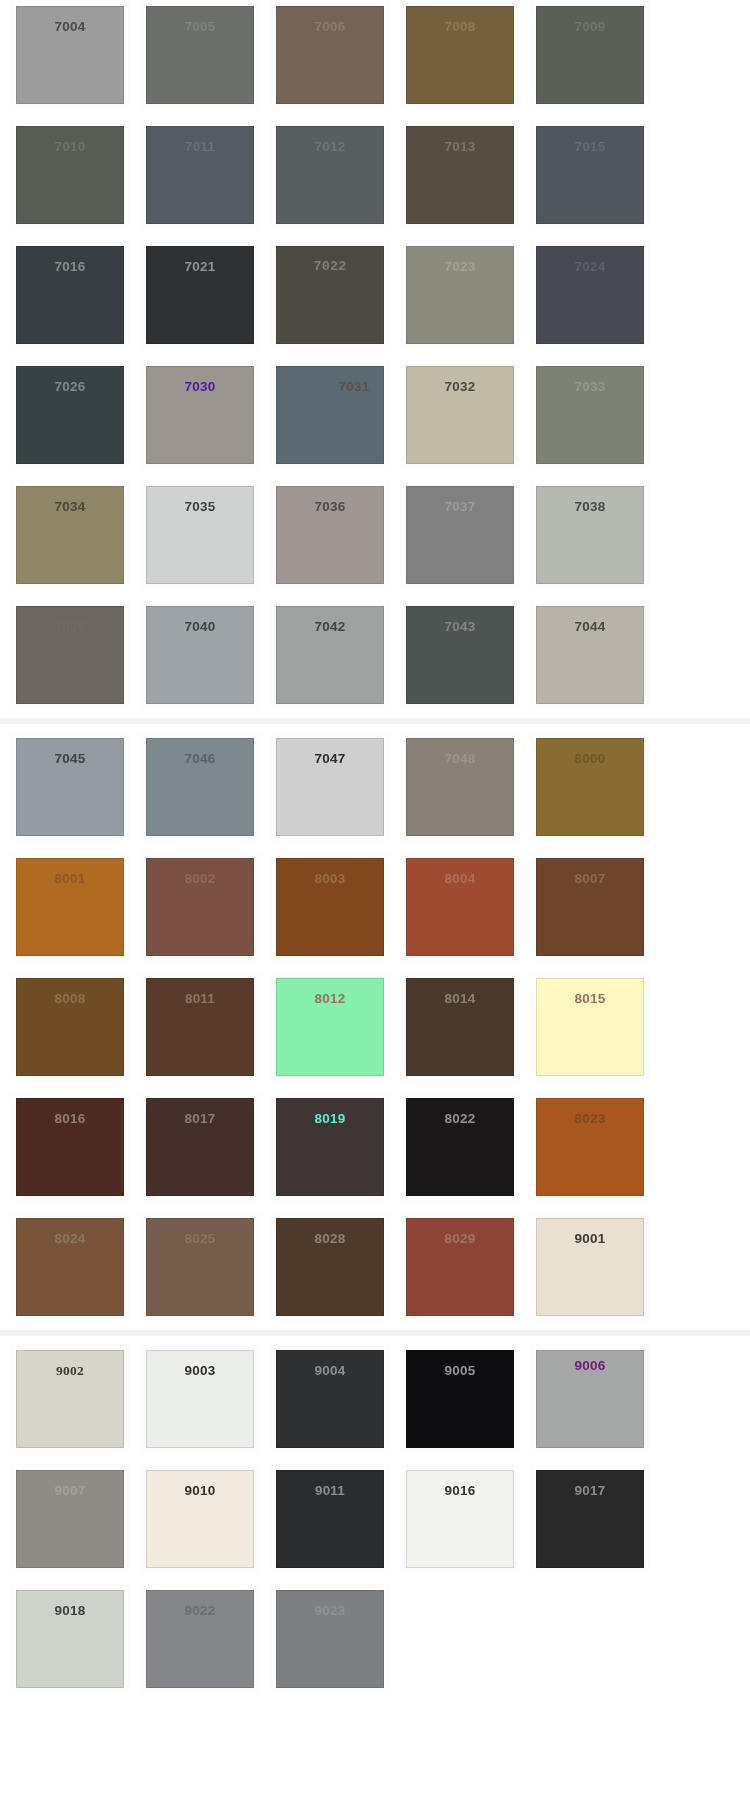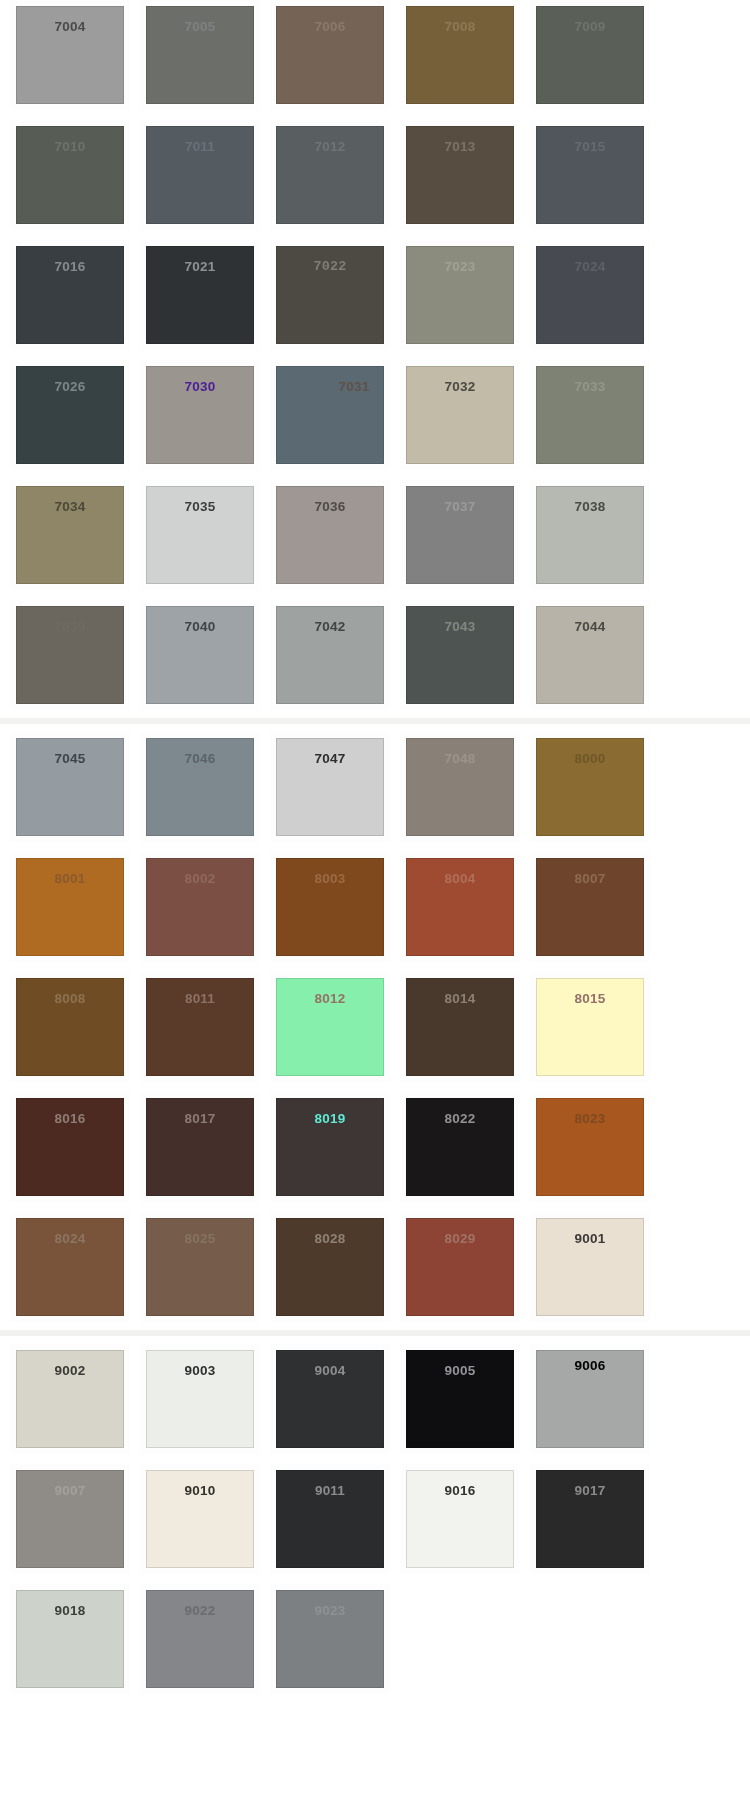--- a/index.html
+++ b/index.html
@@ -382,41 +382,41 @@
             <span class="swatch-label" style="color: rgb(59, 58, 54);">9001</span>
           </div>
         </div>
       </div>
     </div>
     <div class="card-gap" style="background: rgb(242, 242, 240);"></div>
     <div class="swatch-card card-b" style="background: rgb(255, 255, 255);">
       <div class="swatch-grid" style="grid-template-columns: repeat(5, 1fr);">
         <div class="swatch-cell">
           <div class="swatch-chip" style="background: rgb(215, 213, 201);">
-            <span class="swatch-label" style="color: rgb(58, 58, 53);">9002</span>
+            <span class="swatch-label" style="color: rgb(58, 58, 53); font-family: Liberation Serif, serif;">9002</span>
           </div>
         </div>
         <div class="swatch-cell">
           <div class="swatch-chip" style="background: rgb(236, 238, 234);">
             <span class="swatch-label" style="color: rgb(47, 48, 46);">9003</span>
           </div>
         </div>
         <div class="swatch-cell">
           <div class="swatch-chip" style="background: rgb(46, 48, 50);">
             <span class="swatch-label" style="color: rgb(141, 143, 145);">9004</span>
           </div>
         </div>
         <div class="swatch-cell">
           <div class="swatch-chip" style="background: rgb(14, 14, 16);">
             <span class="swatch-label" style="color: rgb(147, 147, 154);">9005</span>
           </div>
         </div>
         <div class="swatch-cell">
           <div class="swatch-chip" style="background: rgb(165, 168, 166);">
-            <span class="swatch-label" style="color: #000000; margin-top: 8px;">9006</span>
+            <span class="swatch-label" style="color: #701a75; margin-top: 8px;">9006</span>
           </div>
         </div>
         <div class="swatch-cell">
           <div class="swatch-chip" style="background: rgb(143, 139, 134);">
             <span class="swatch-label" style="color: rgb(163, 160, 155);">9007</span>
           </div>
         </div>
         <div class="swatch-cell">
           <div class="swatch-chip" style="background: rgb(241, 235, 223);">
             <span class="swatch-label" style="color: rgb(51, 49, 44);">9010</span>

